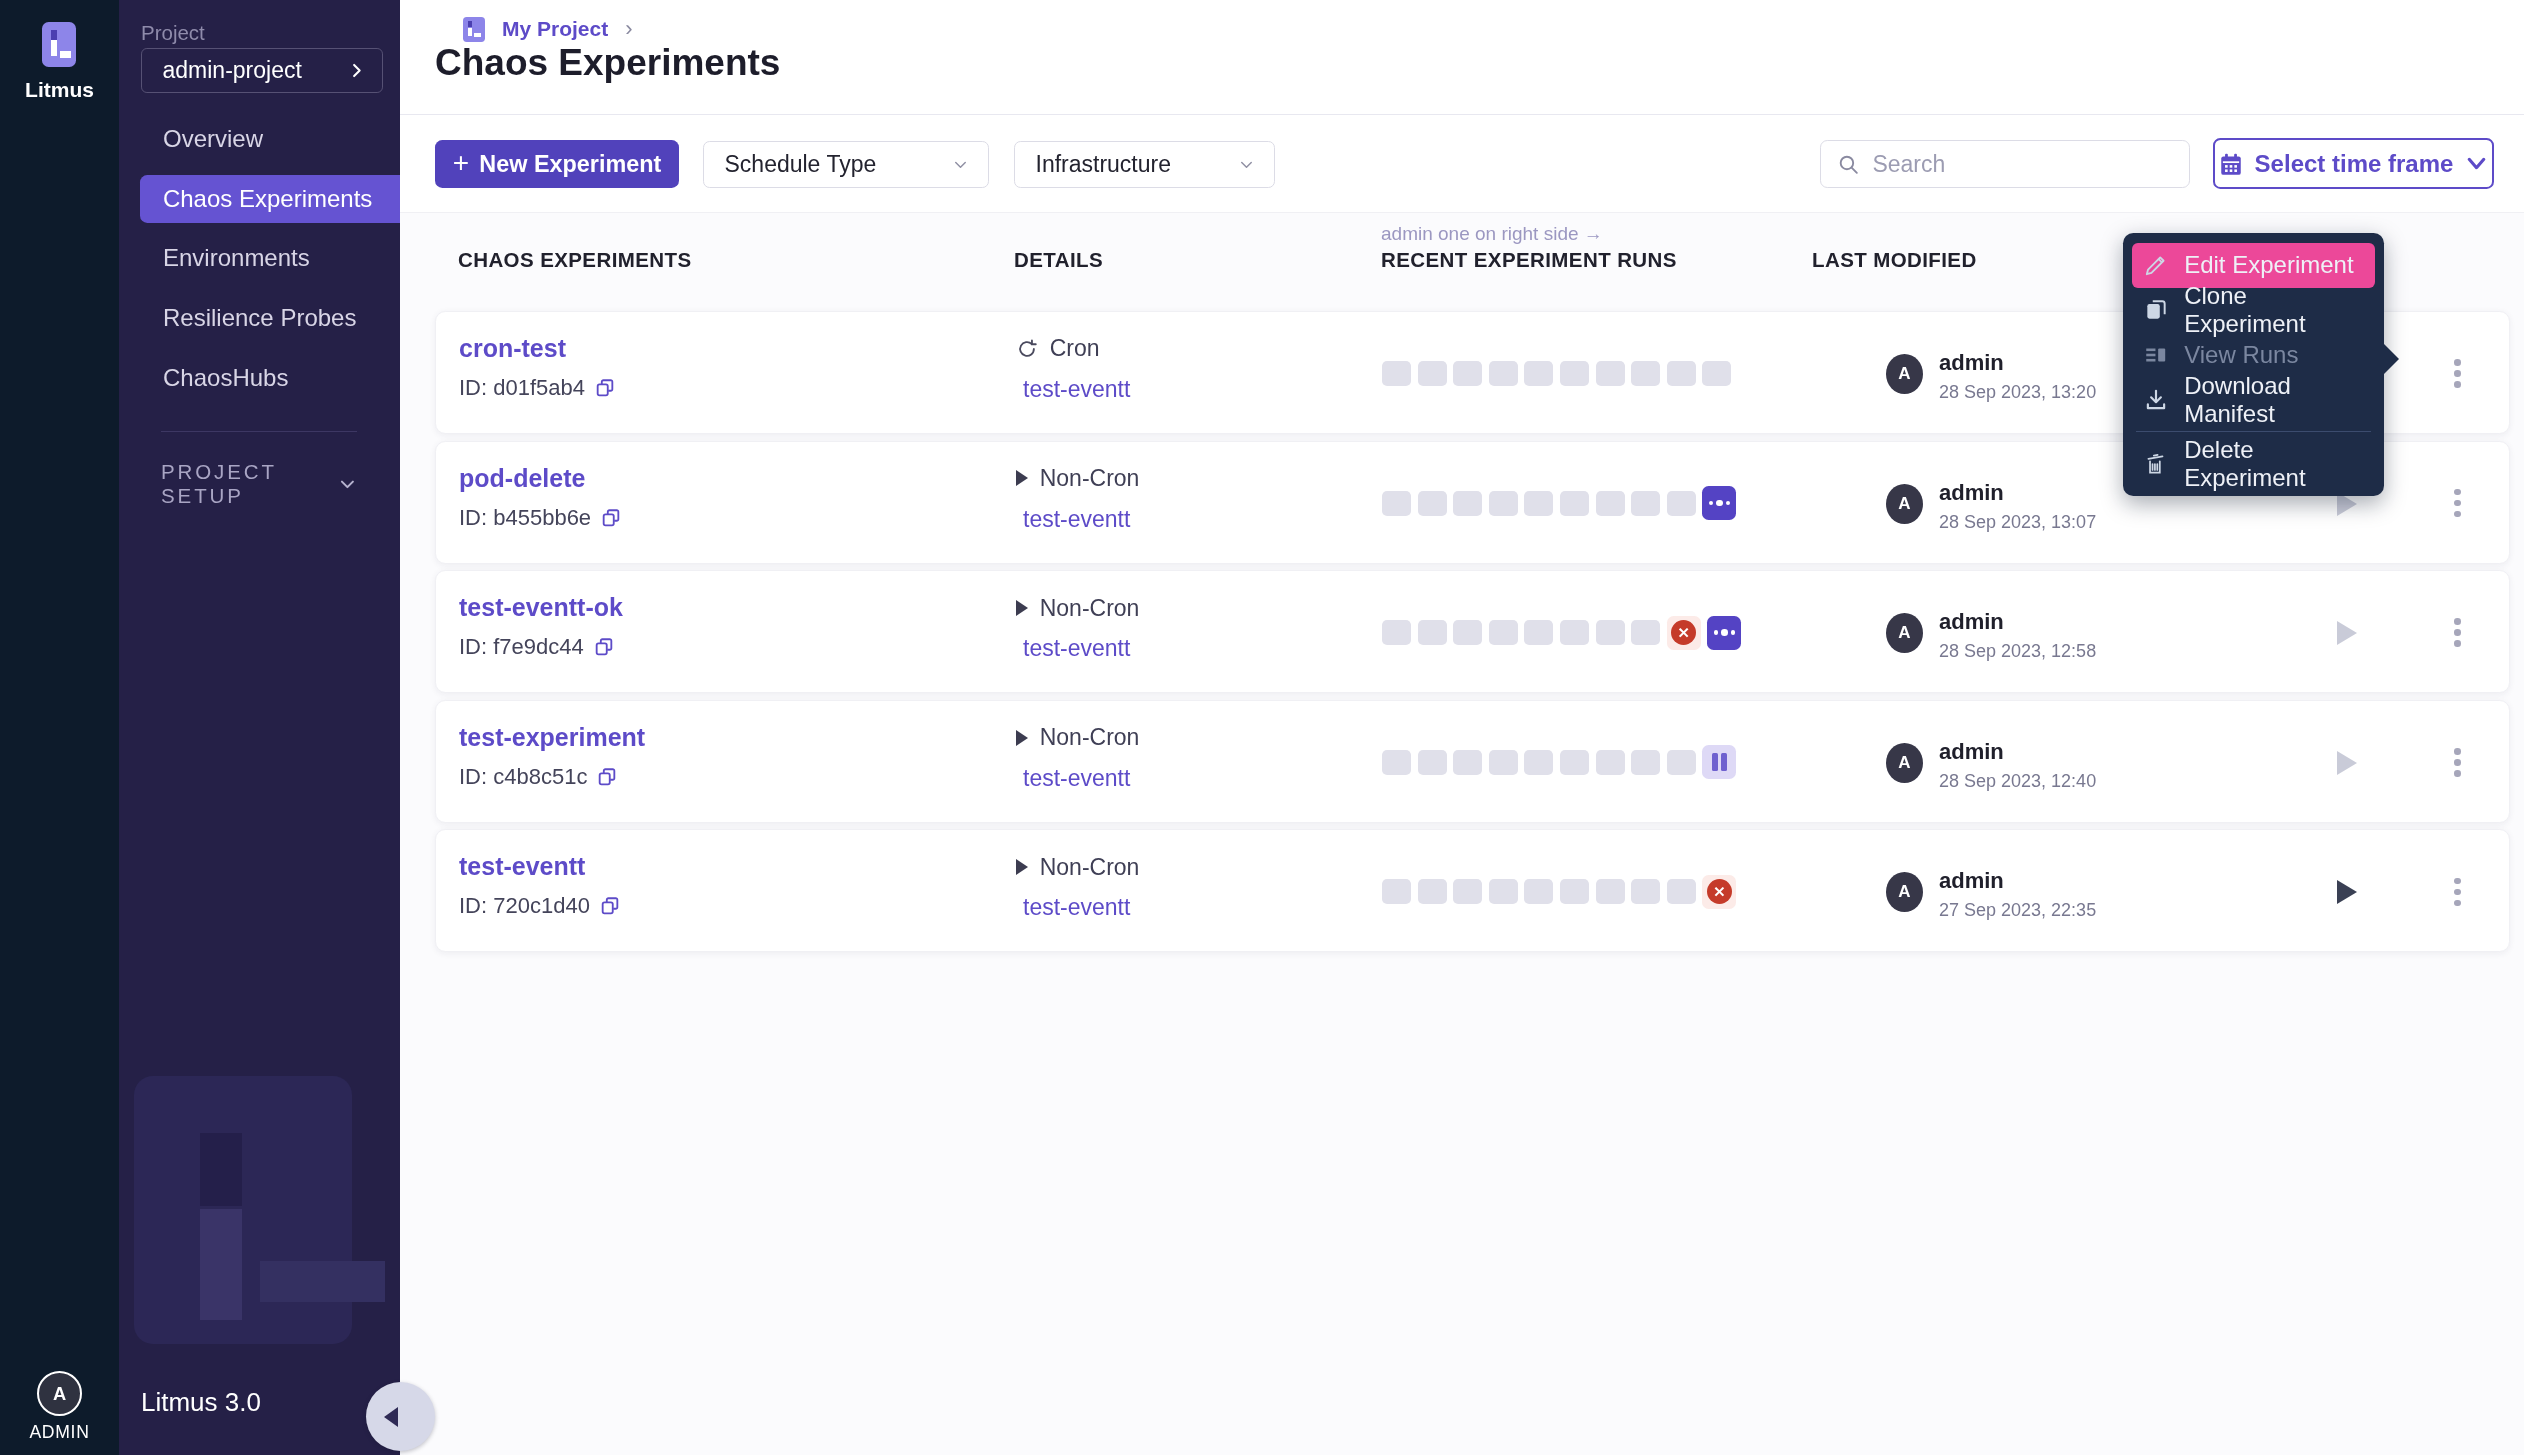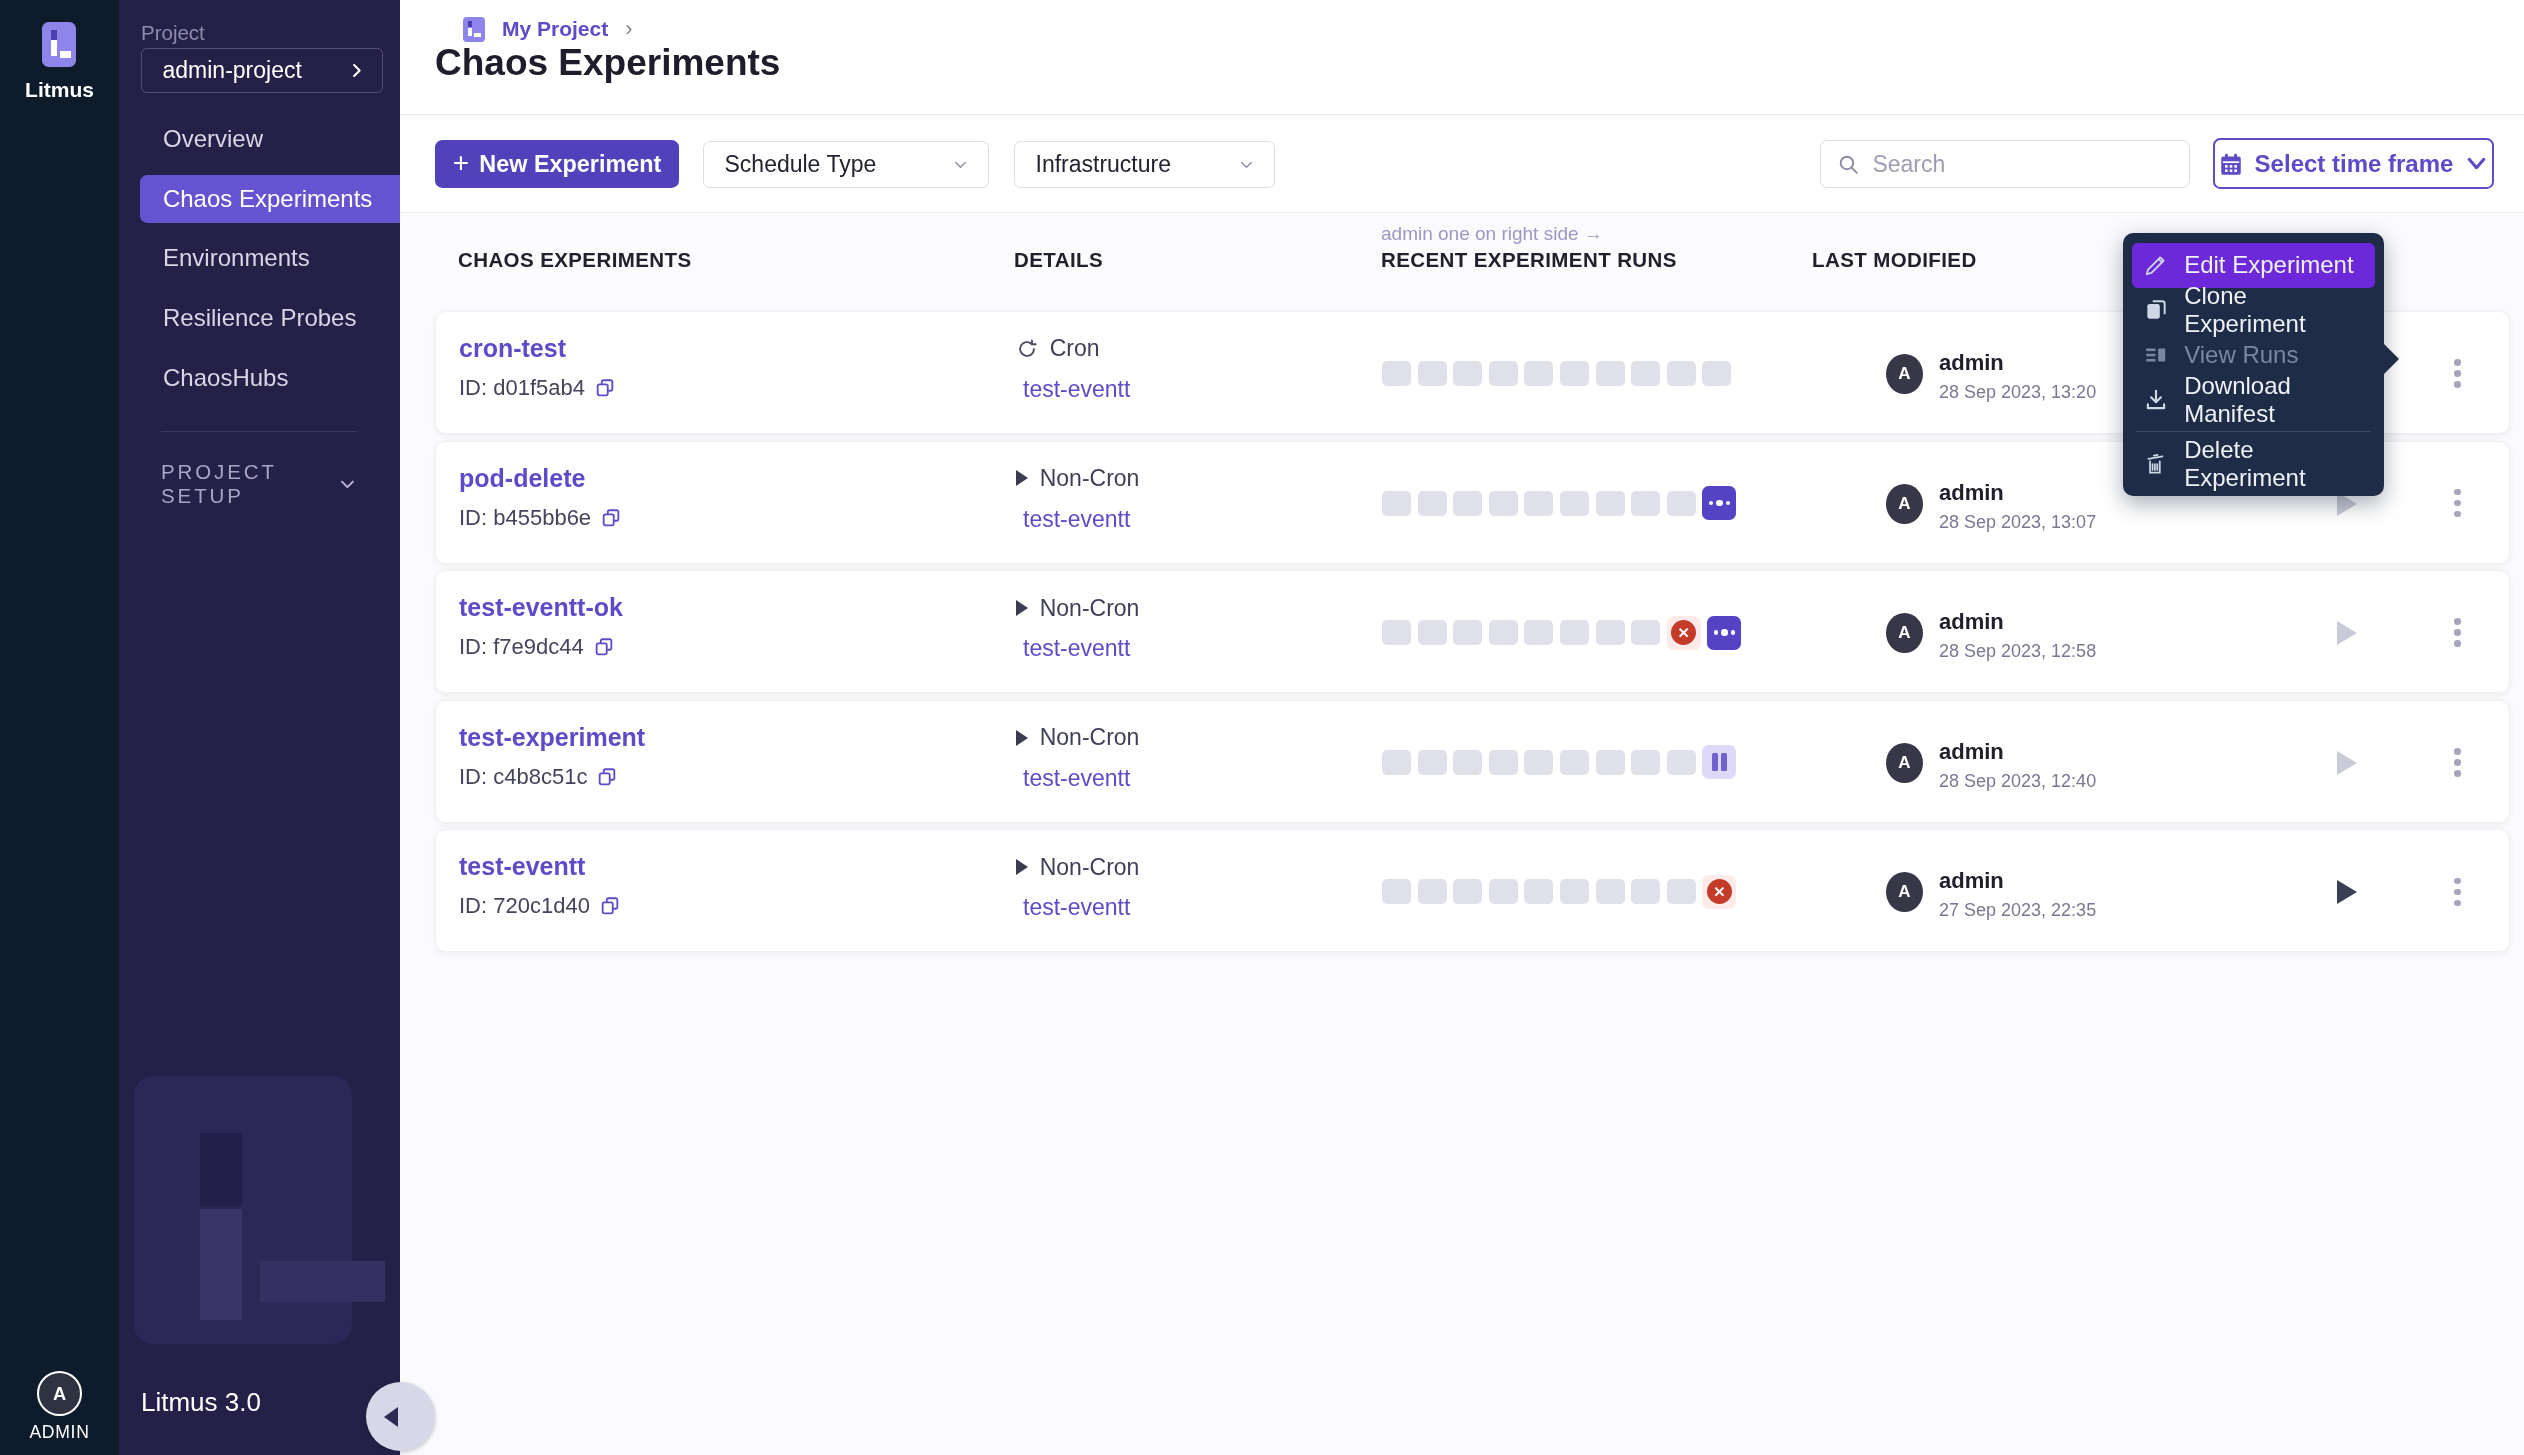--- a/index.html
+++ b/index.html
@@ -115,21 +115,21 @@
            justify-content:center; gap:4.4px; cursor:pointer; }
   .kebab i { width:6.6px; height:6.6px; border-radius:50%; background:#a6a6ba; display:block; }
 
   
   .menu { position:absolute; left:1724px; top:233px; width:261px; background:#1e2c47; border-radius:10.3px; padding:9.5px 8.8px;
           box-shadow:0 7.3px 22px rgba(10,20,40,.35); z-index:20; }
   .menu-arrow { position:absolute; right:-14.7px; top:110px; width:0; height:0; border-top:16px solid transparent;
                 border-bottom:16px solid transparent; border-left:16px solid #1e2c47; }
   .menu-item { height:45px; display:flex; align-items:center; gap:14.7px; padding:0 11.7px; border-radius:5.9px; cursor:pointer;
                color:#eef1f7; font-size:24px; }
-  .menu-item.highlighted { background:#6d28d9; }
+  .menu-item.highlighted { background:#ec4899; }
   .menu-item.disabled { color:#7b87a0; cursor:default; }
   .menu-item .mi-icon { width:26px; height:26px; flex:none; color:#cdd7e5; }
   .menu-item.disabled .mi-icon { color:#7b87a0; }
   .mi-icon svg { width:26px; height:26px; display:block; }
   .menu-divider { border-top:1.5px solid #3c4c6e; margin:8.8px 4.4px; }
 </style>
 </head>
 <body>
 
 <div class="app">

